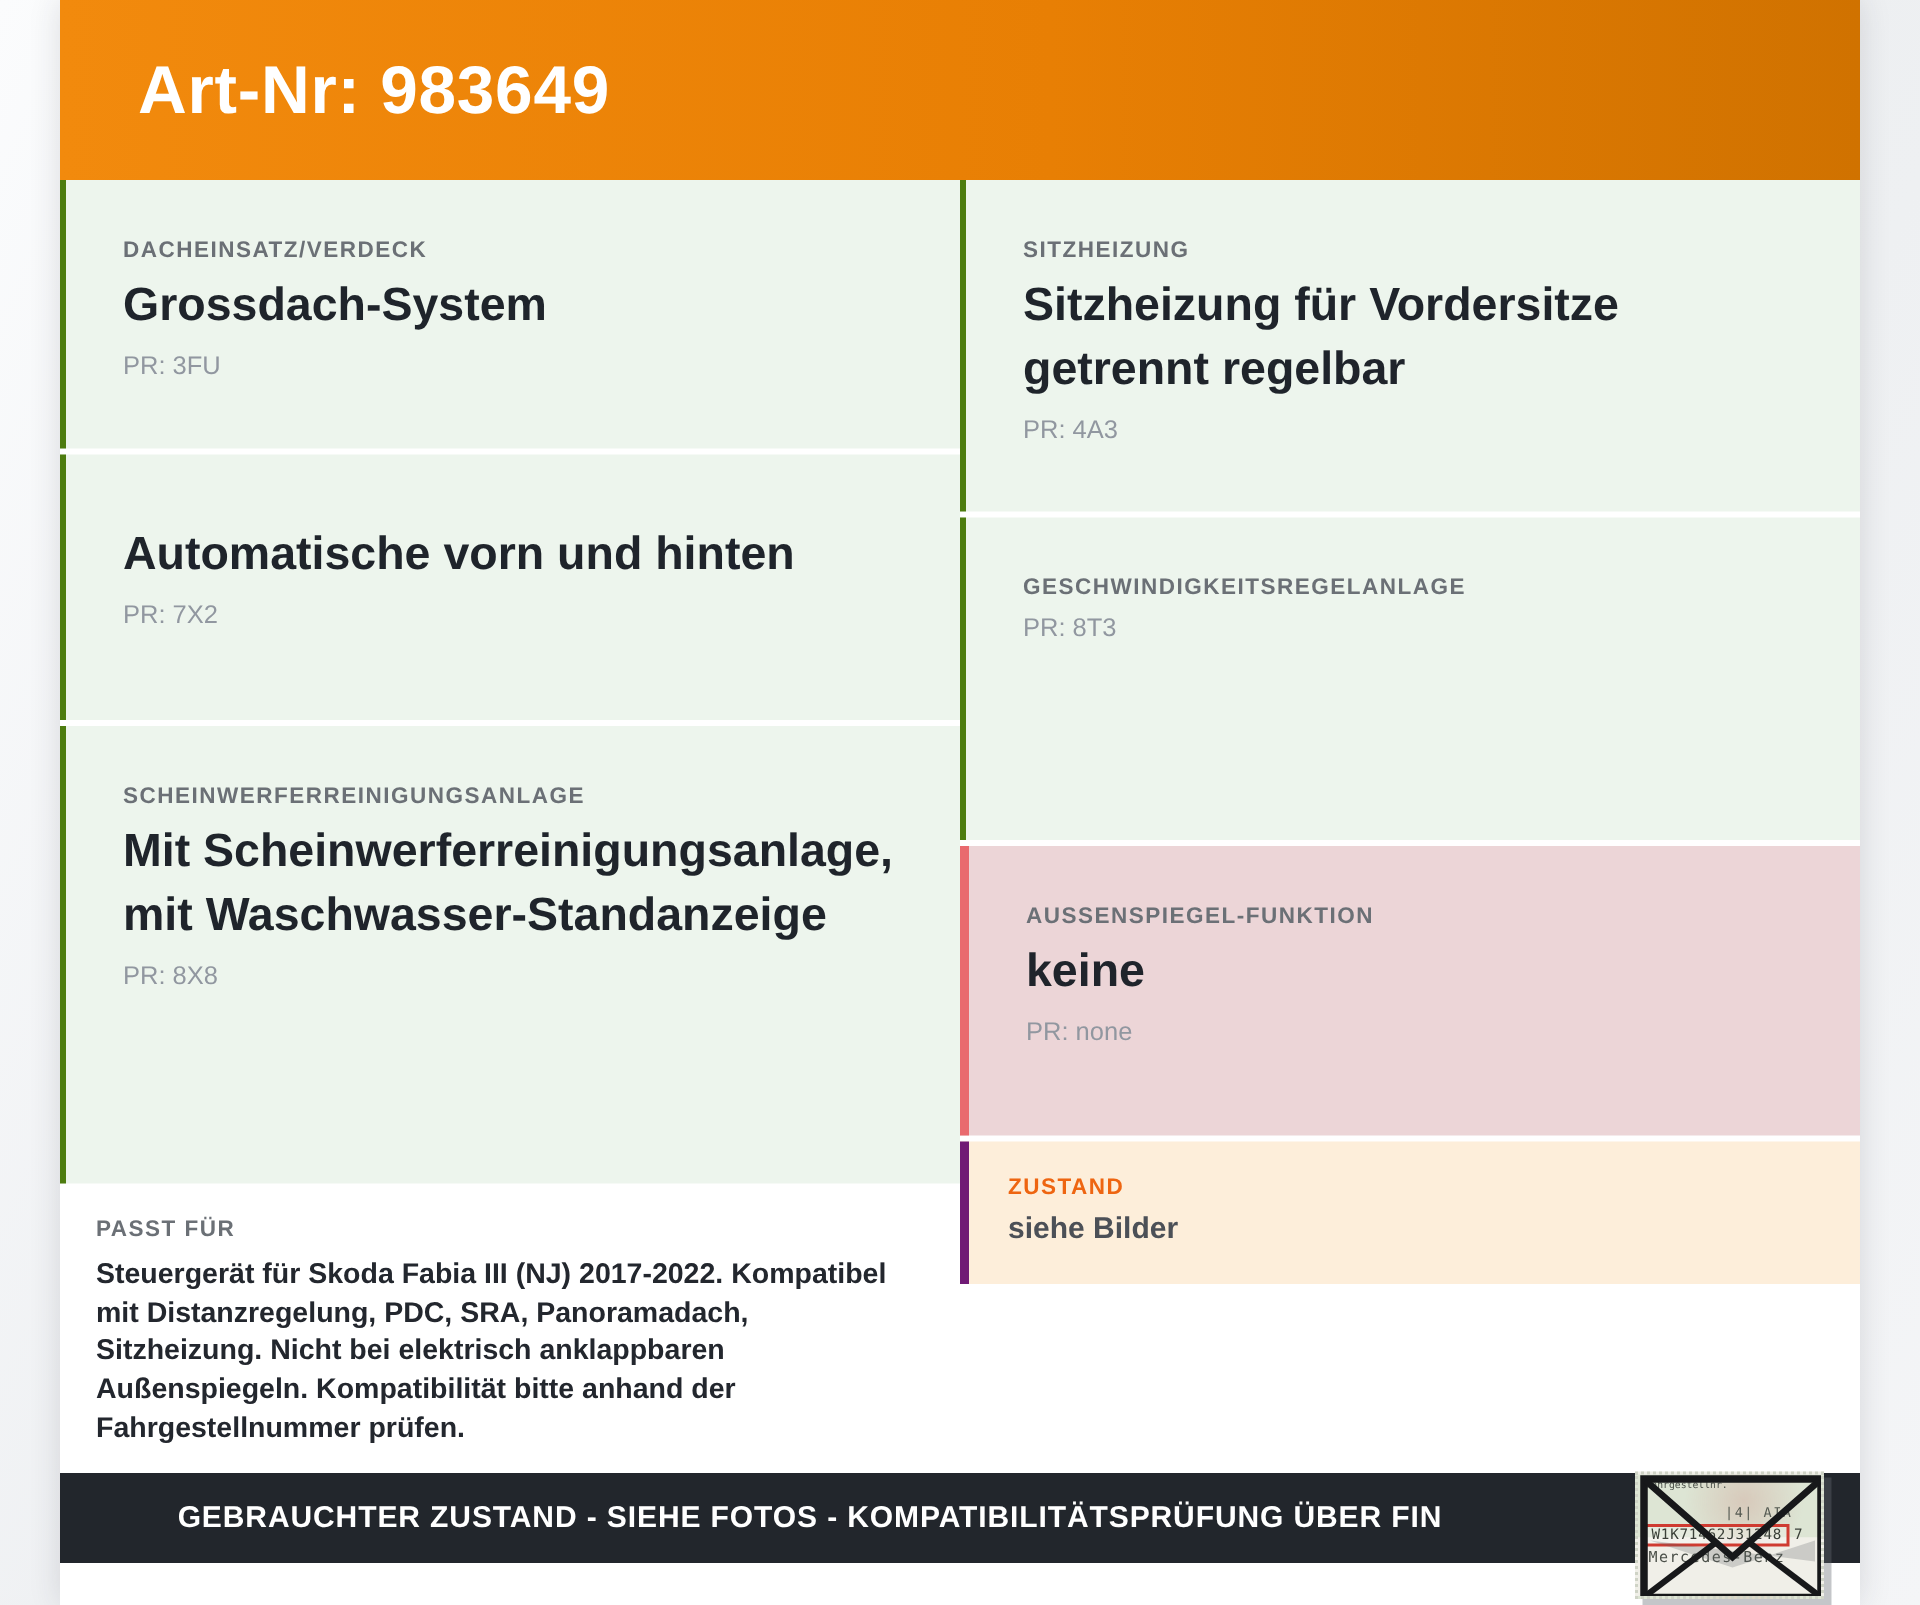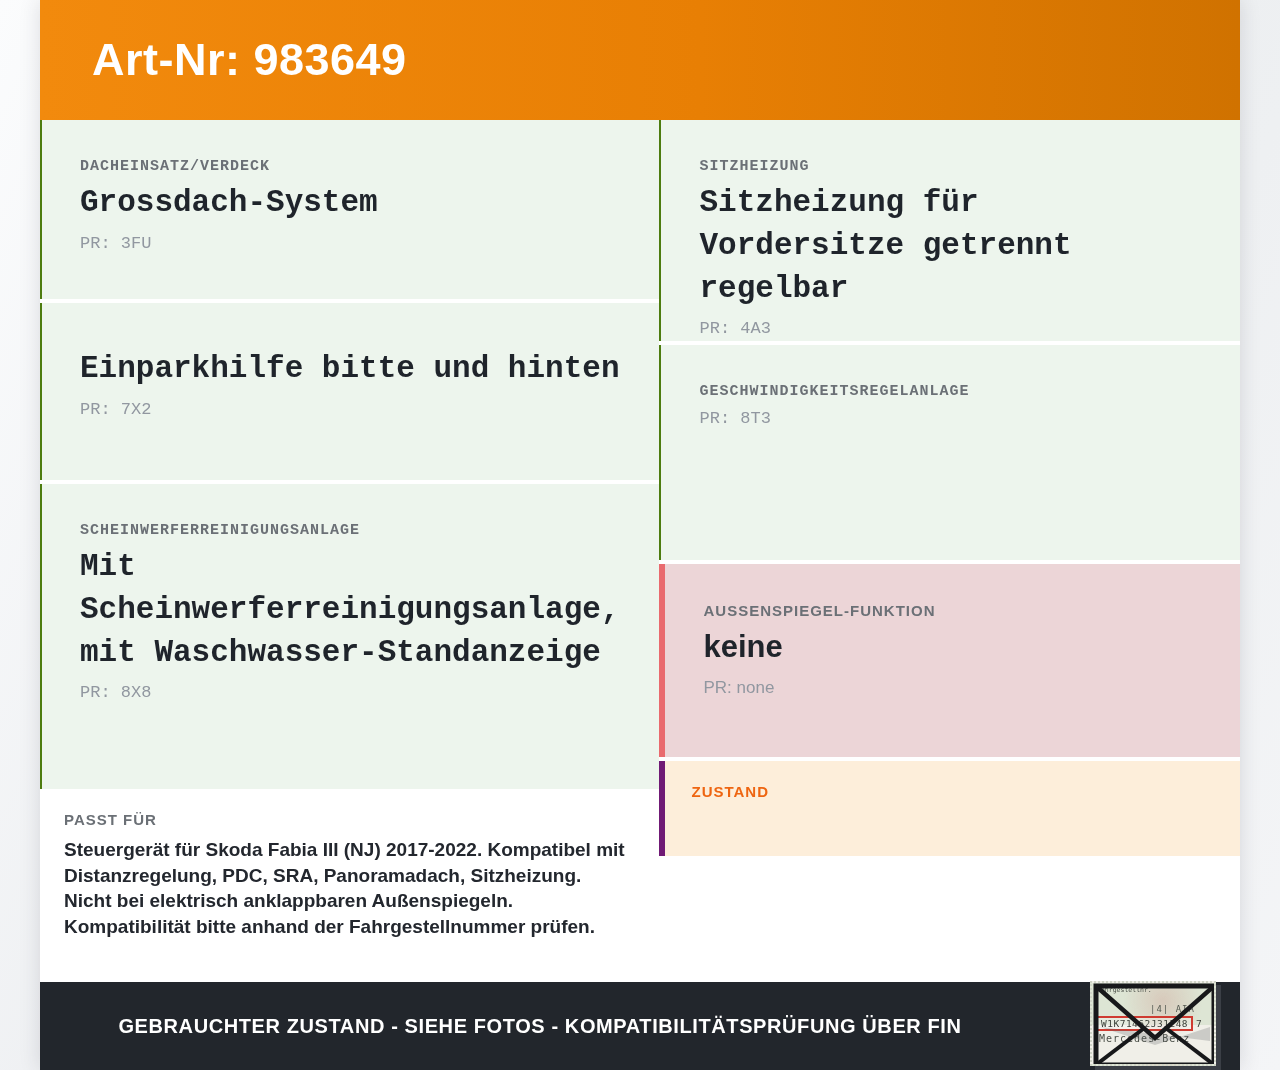--- a/index.html
+++ b/index.html
@@ -27,41 +27,41 @@
   
   .columns {
     position:absolute; top:120px; left:0; right:0;
     display:grid; grid-template-columns:1fr 1fr;
   }
   .col { display:flex; flex-direction:column; gap:4px; }
   .card {
     padding:38px 40px 0 38px;
     background:#ffffff;
   }
-  .card.green { background:#edf5ed; border-left:2px solid #4d7c0f;font-family:Liberation Mono, monospace; }
+  .card.green { background:#edf5ed; border-left:4px solid #4d7c0f; }
   .card.red   { background:#ecd5d7; border-left:6px solid #e96a6e; }
   .card.amber { background:#fdeeda; border-left:6px solid #701a75; padding:22px 24px 0 26px; }
   .card.plain { background:#ffffff; padding:18px 28px 0 24px; }
   .kicker {
     font-size:15px; font-weight:700; letter-spacing:1px;
     color:#6b7076; text-transform:uppercase;
   }
   .card.amber .kicker { color:#ee6511; }
   .title {
     margin-top:7px; font-size:31px; line-height:1.38; font-weight:700;
     color:#1f242b; overflow-wrap:break-word;
   }
   .pr { margin-top:9px; font-size:17px; color:#9197a0; }
   .body-text {
     margin-top:9px; font-size:19px; line-height:1.35; font-weight:700; color:#23272e;
   }
   .value-text { margin-top:8px; font-size:20px; font-weight:700; color:#4c5057; }
   
   .footer {
-    position:absolute; left:0; right:0; top:982px; height:88px;
+    position:absolute; left:0; right:0; top:982px; height:60px;
     background:#22262c; display:flex; align-items:center; justify-content:center;
     padding-right:200px;
   }
   .footer span {
     color:#ffffff; font-size:20px; font-weight:700; letter-spacing:.6px; white-space:nowrap;
   }
   
   .stamp {
     position:absolute; left:1050px; top:981px; width:126px; height:85px;
     background:
@@ -96,21 +96,21 @@
     <div class="columns">
 
       <div class="col">
         <section class="card green" style="height:179px">
           <div class="kicker">DACHEINSATZ/VERDECK</div>
           <h2 class="title">Grossdach-System</h2>
           <div class="pr">PR: 3FU</div>
         </section>
 
         <section class="card green" style="height:177px">
-          <h2 class="title">Einparkhilfe bitte und hinten</h2>
+          <h2 class="title">Automatische vorn und hinten</h2>
           <div class="pr">PR: 7X2</div>
         </section>
 
         <section class="card green" style="height:305px">
           <div class="kicker">SCHEINWERFERREINIGUNGSANLAGE</div>
           <h2 class="title">Mit Scheinwerferreinigungsanlage, mit Waschwasser-Standanzeige</h2>
           <div class="pr">PR: 8X8</div>
         </section>
 
         <section class="card plain" style="height:182px">
@@ -132,20 +132,21 @@
         </section>
 
         <section class="card red" style="height:193px">
           <div class="kicker">AUSSENSPIEGEL-FUNKTION</div>
           <h2 class="title">keine</h2>
           <div class="pr">PR: none</div>
         </section>
 
         <section class="card amber" style="height:95px">
           <div class="kicker">ZUSTAND</div>
+          <div class="value-text">siehe Bilder</div>
         </section>
       </div>
 
     </div>
 
     <footer class="footer">
       <span>GEBRAUCHTER ZUSTAND - SIEHE FOTOS - KOMPATIBILITÄTSPRÜFUNG ÜBER FIN</span>
     </footer>
 
     <div class="stamp">

